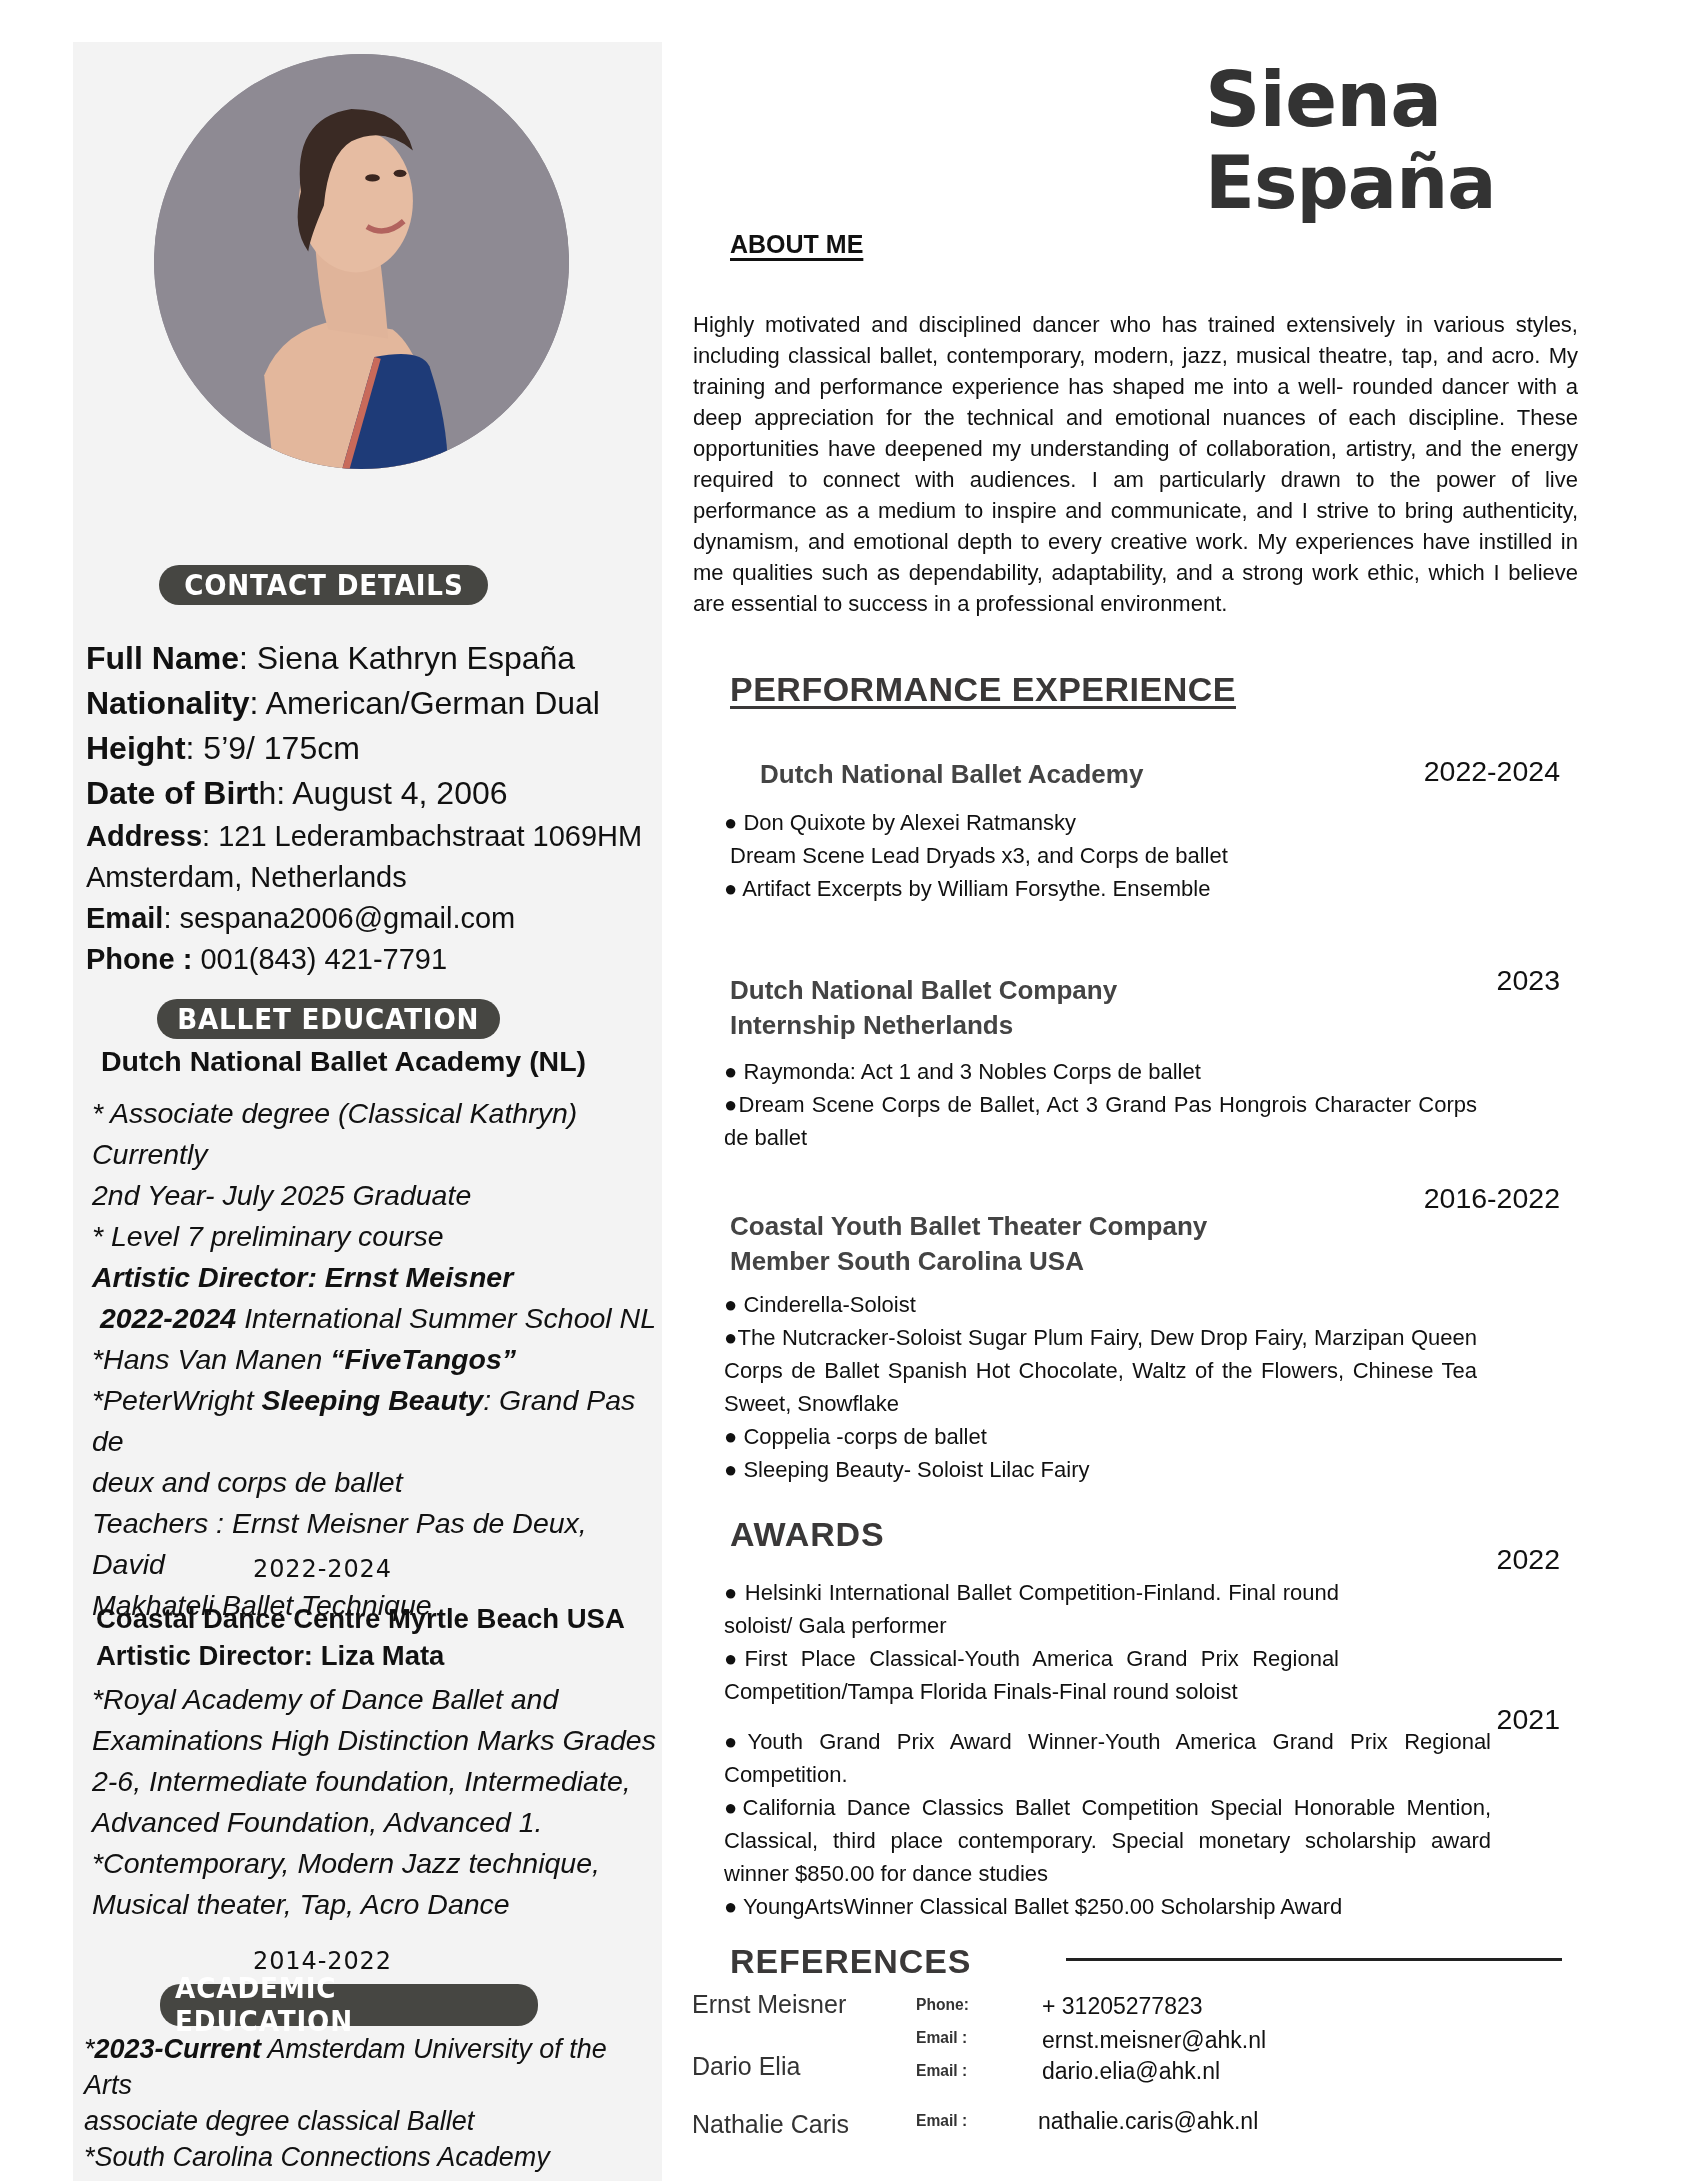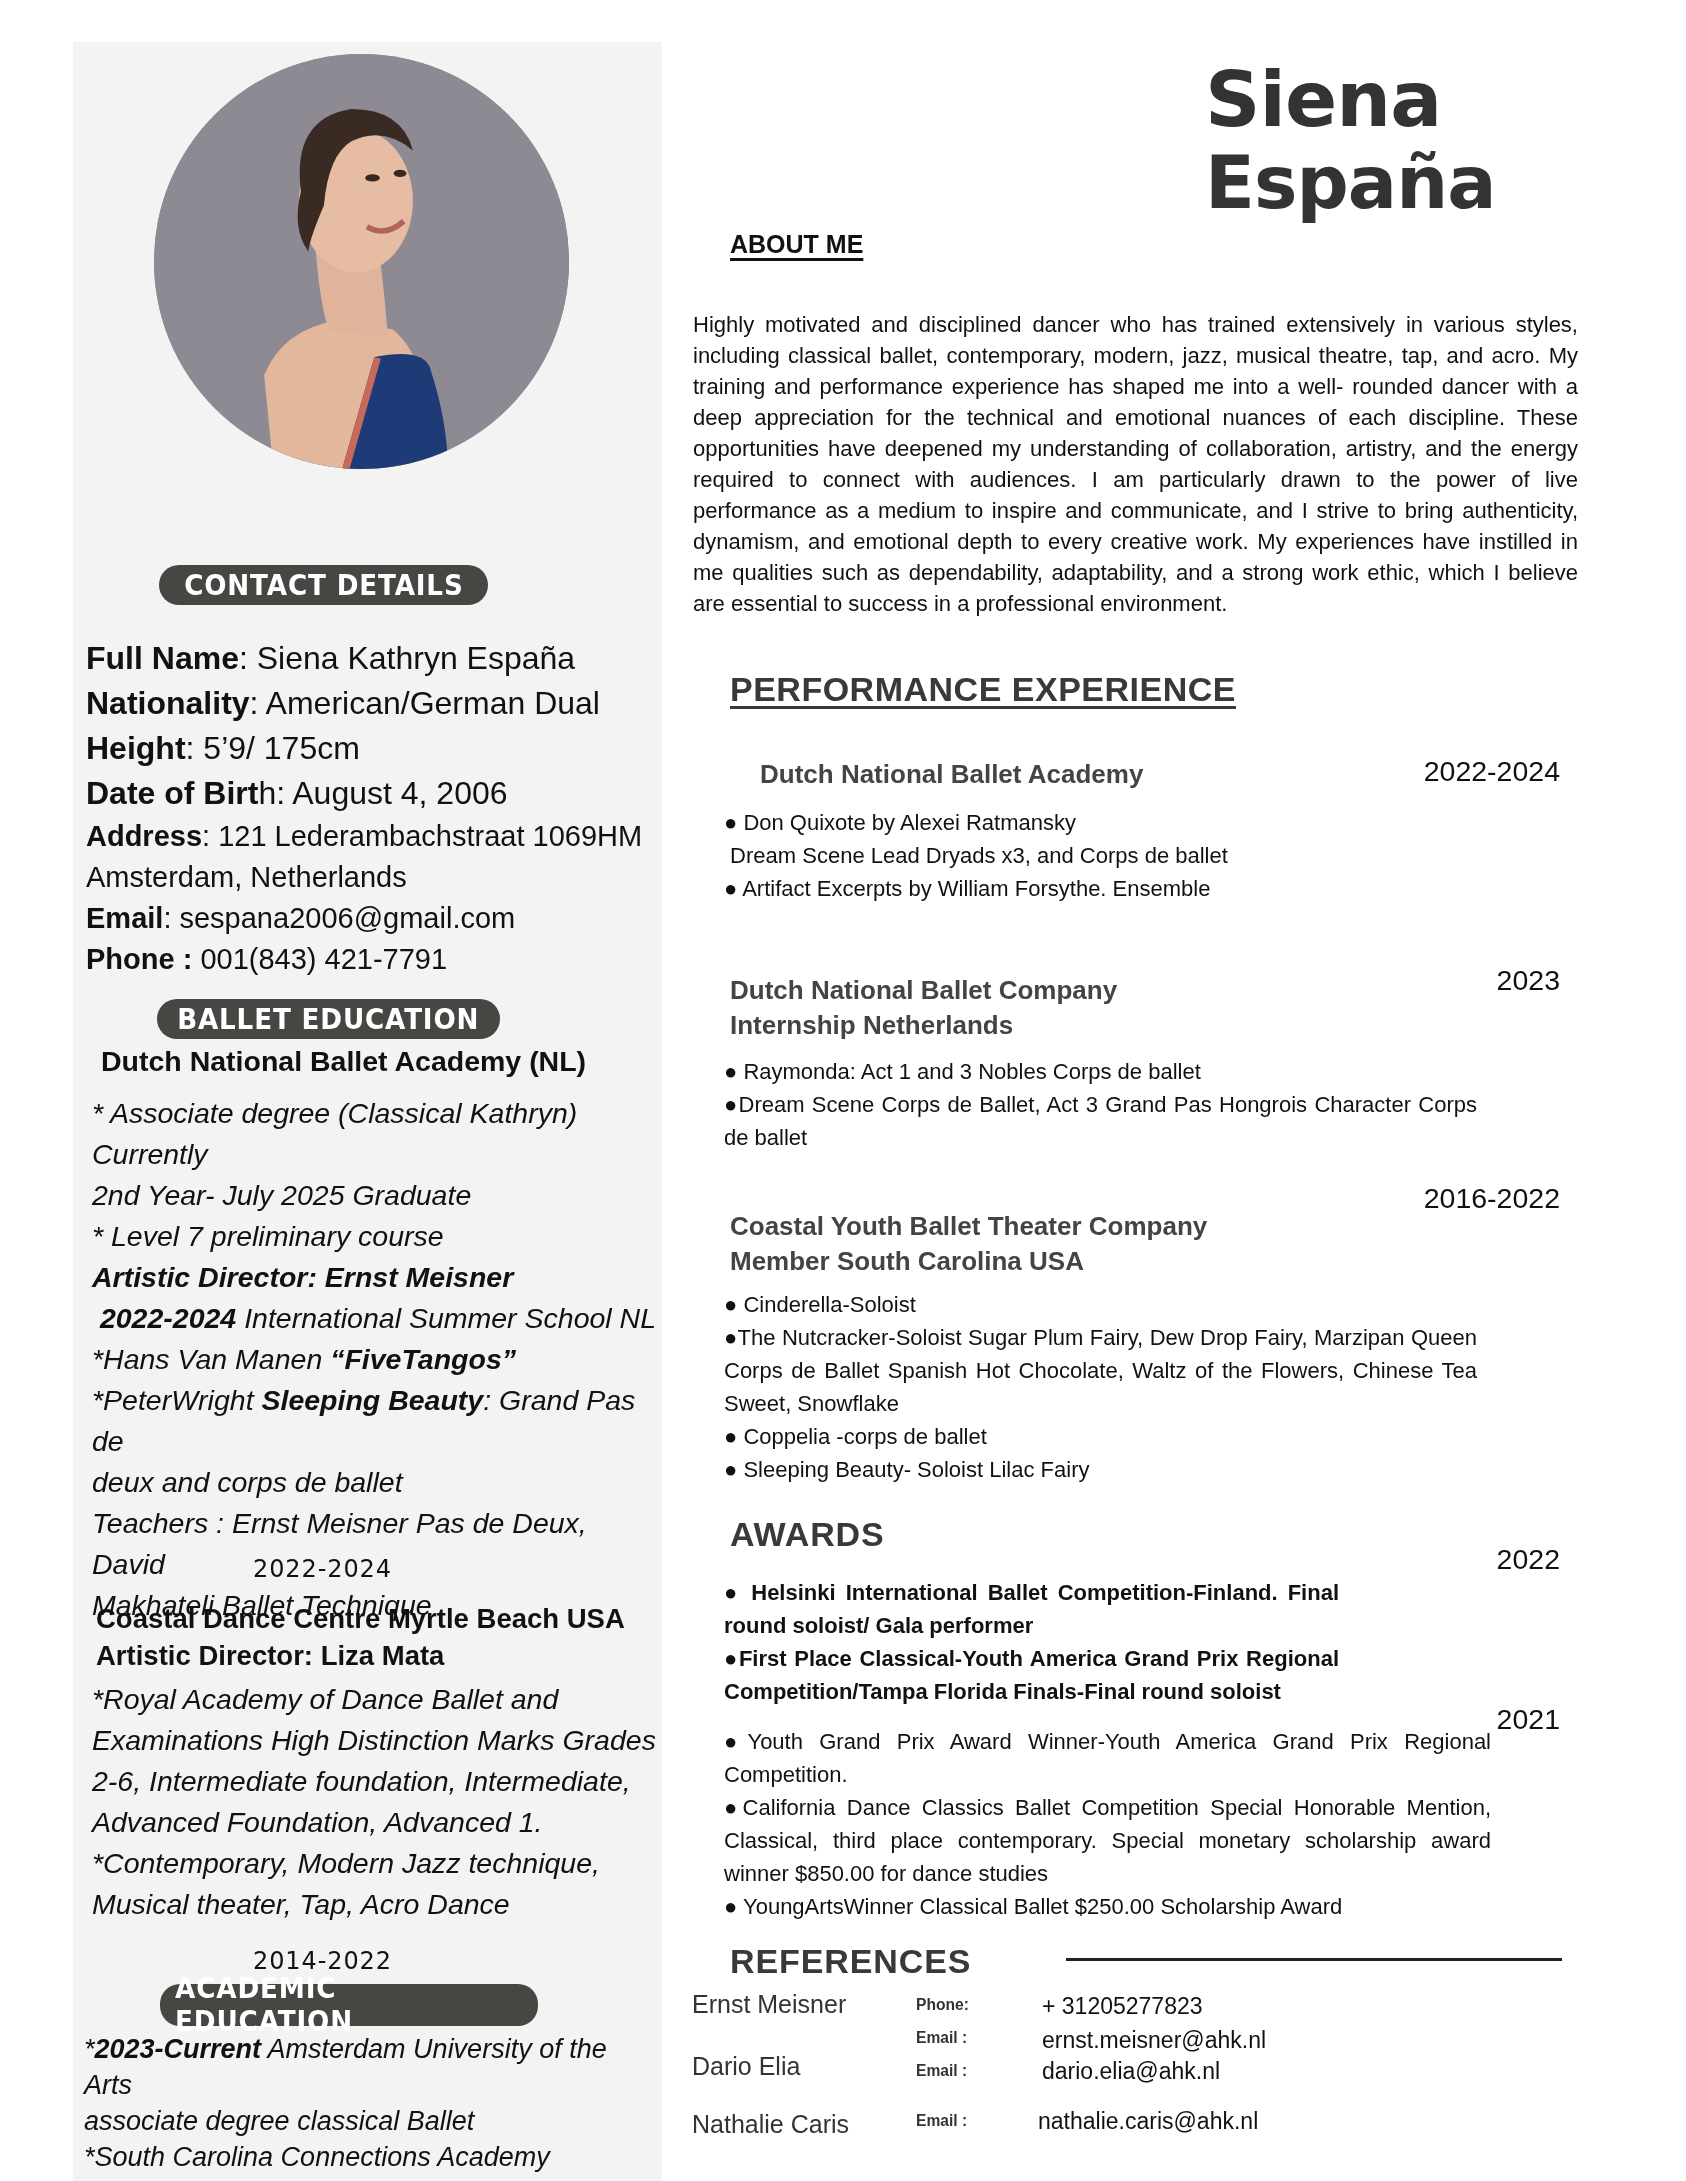--- a/index.html
+++ b/index.html
@@ -206,21 +206,21 @@
 </div>
 <div class="bullets" style="top:1288px; width:753px;">
   <div class="item">● Cinderella-Soloist</div>
   <div class="item">●The Nutcracker-Soloist Sugar Plum Fairy, Dew Drop Fairy, Marzipan Queen Corps de Ballet Spanish Hot Chocolate, Waltz of the Flowers, Chinese Tea Sweet,  Snowflake</div>
   <div class="item">● Coppelia -corps de ballet</div>
   <div class="item">● Sleeping Beauty- Soloist Lilac Fairy</div>
 </div>
 
 <div class="h-plain h-awards">AWARDS</div>
 <div class="year-r" style="top:1543px;">2022</div>
-<div class="bullets" style="top:1576px; width:615px;font-weight:bold;">
+<div class="bullets" style="top:1576px; width:615px;">
   <div class="item">● Helsinki International Ballet Competition-Finland. Final round soloist/ Gala performer</div>
   <div class="item">●First Place Classical-Youth America Grand Prix Regional Competition/Tampa Florida Finals-Final round soloist</div>
 </div>
 <div class="year-r" style="top:1703px;">2021</div>
 <div class="bullets" style="top:1725px; width:767px;">
   <div class="item">●Youth Grand Prix Award Winner-Youth America Grand Prix Regional Competition.</div>
   <div class="item">●California Dance Classics Ballet Competition Special Honorable Mention, Classical, third place contemporary. Special monetary scholarship award winner $850.00 for dance studies</div>
   <div class="item">● YoungArtsWinner Classical Ballet $250.00 Scholarship Award</div>
 </div>
 

